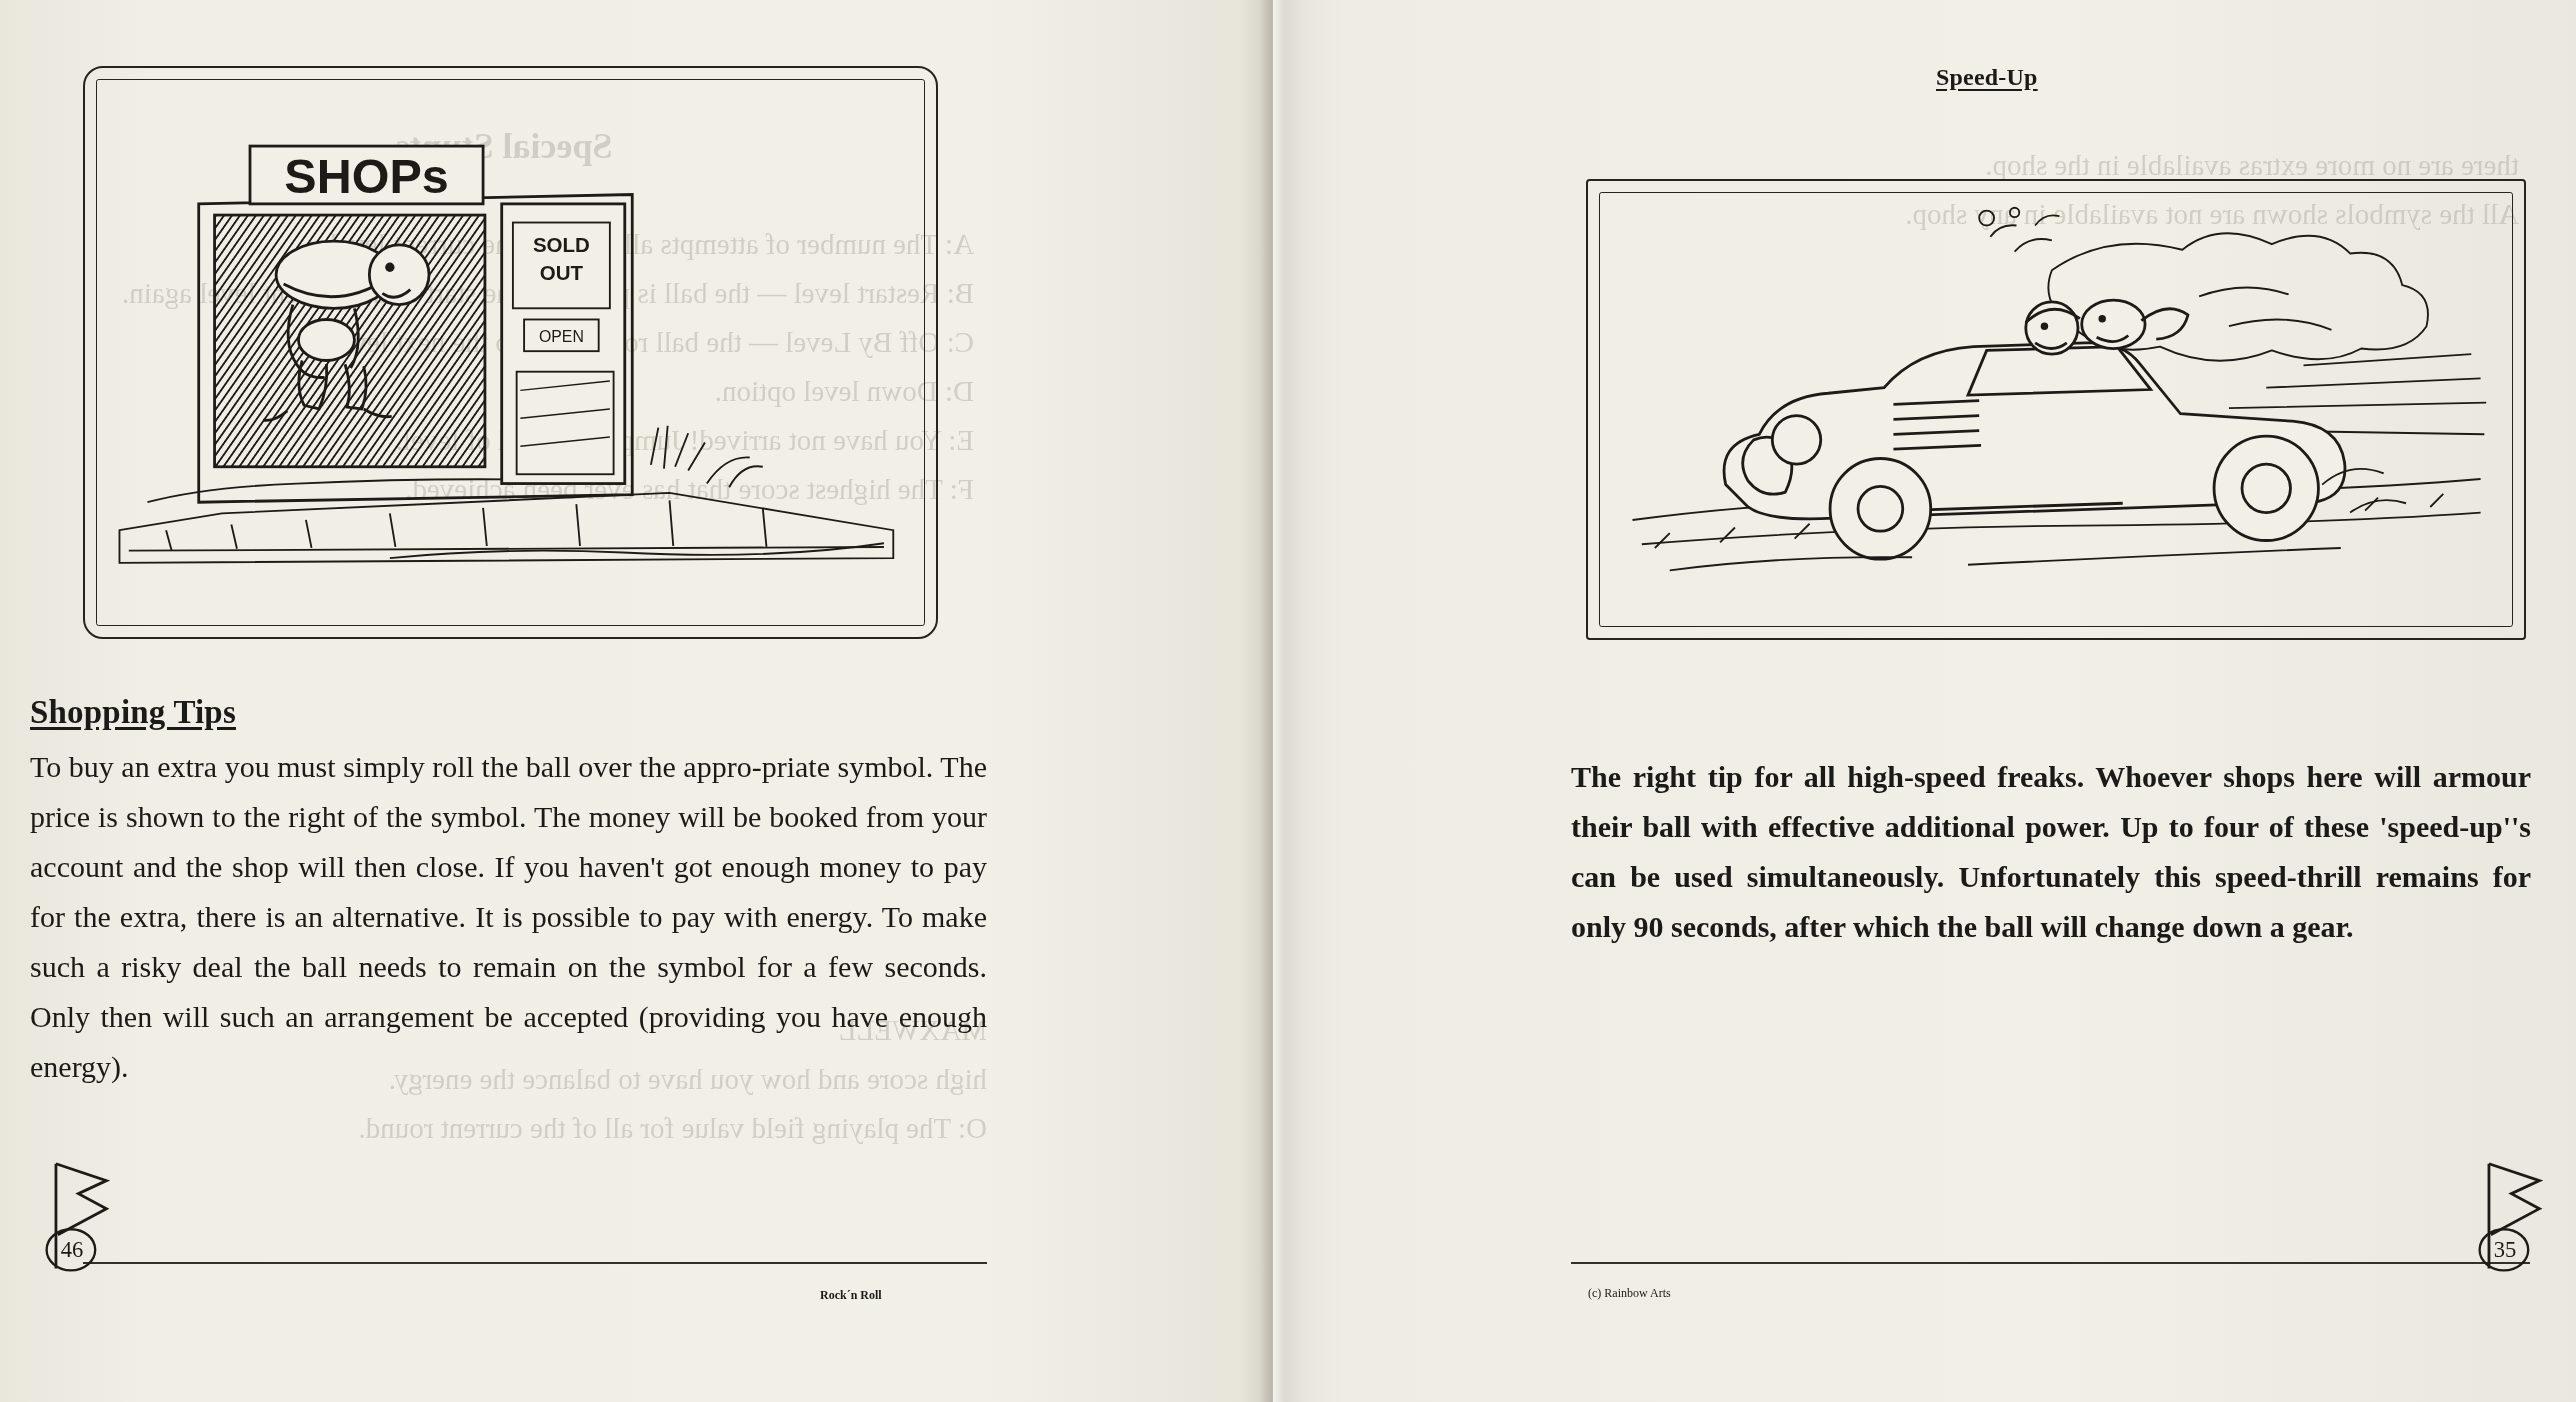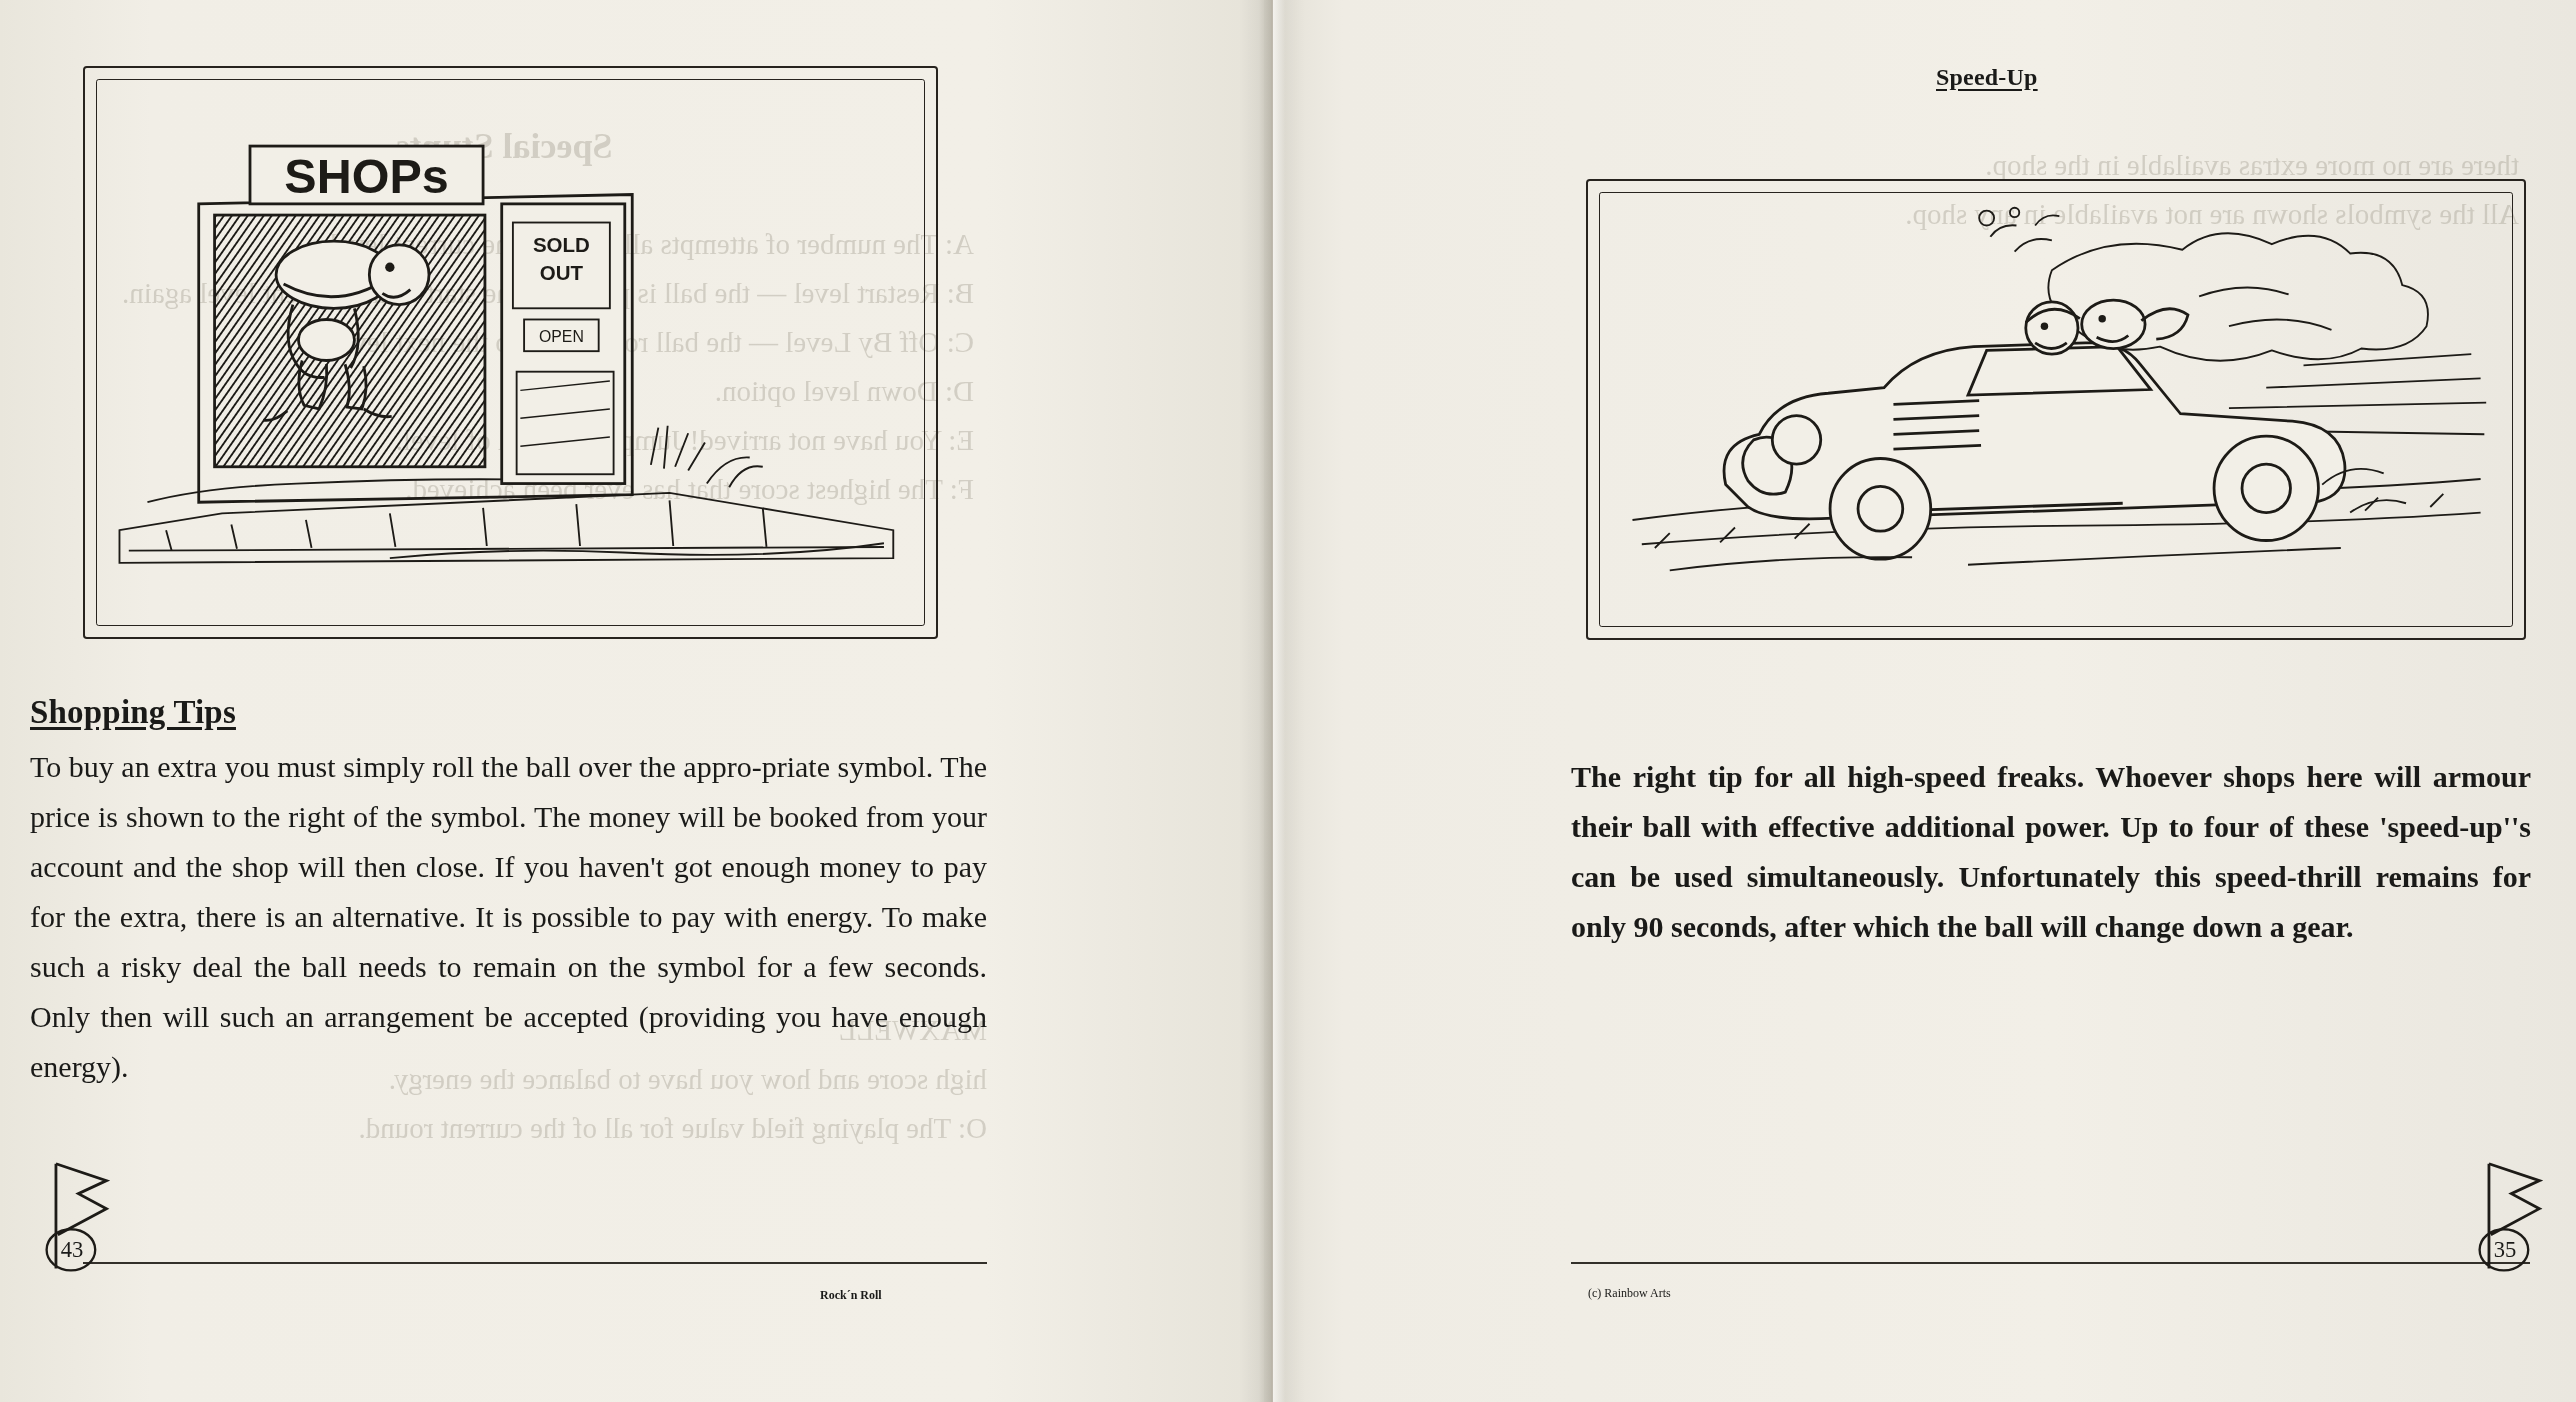--- a/index.html
+++ b/index.html
@@ -74,20 +74,21 @@
     border: 1.9px solid #27231e;
     border-radius: 2.8px;
   }
 
   
   #shops-illustration {
     left: 83px;
     top: 66px;
     width: 855px;
     height: 573px;
+    border-radius: 20px;
   }
   #shops-illustration .art {
     position: absolute;
     left: 24.4px; top: 24.4px; right: 24.4px; bottom: 24.4px;
     overflow: hidden;
   }
 
   .heading {
     position: absolute;
     font-size: 33px;
@@ -293,21 +294,21 @@
 
   <div class="footer-rule" id="footer-rule-left"></div>
   <div class="footer-text" id="footer-left-text">Rock´n Roll</div>
 
   <div class="flag" id="page-flag-left">
     <svg viewBox="0 0 92 132" width="86" height="124">
       <path d="M16 8 L70 26 L40 40 L70 56 L18 84" fill="none" stroke="#1d1b17" stroke-width="3"></path>
       <path d="M16 8 L16 120" fill="none" stroke="#1d1b17" stroke-width="3"></path>
       <ellipse cx="32" cy="100" rx="26" ry="22" fill="none" stroke="#1d1b17" stroke-width="2.5"></ellipse>
     </svg>
-    <div class="num">43</div>
+    <div class="num">46</div>
   </div>
 
   <div class="heading" id="speedup-heading">Speed-Up</div>
 
   <div class="frame" id="speedup-illustration">
     <div class="inner"></div>
     <div class="art">
       <svg viewBox="0 0 948 438" width="100%" height="100%">
 
         <g stroke="#1d1b17" stroke-width="2" fill="none">

